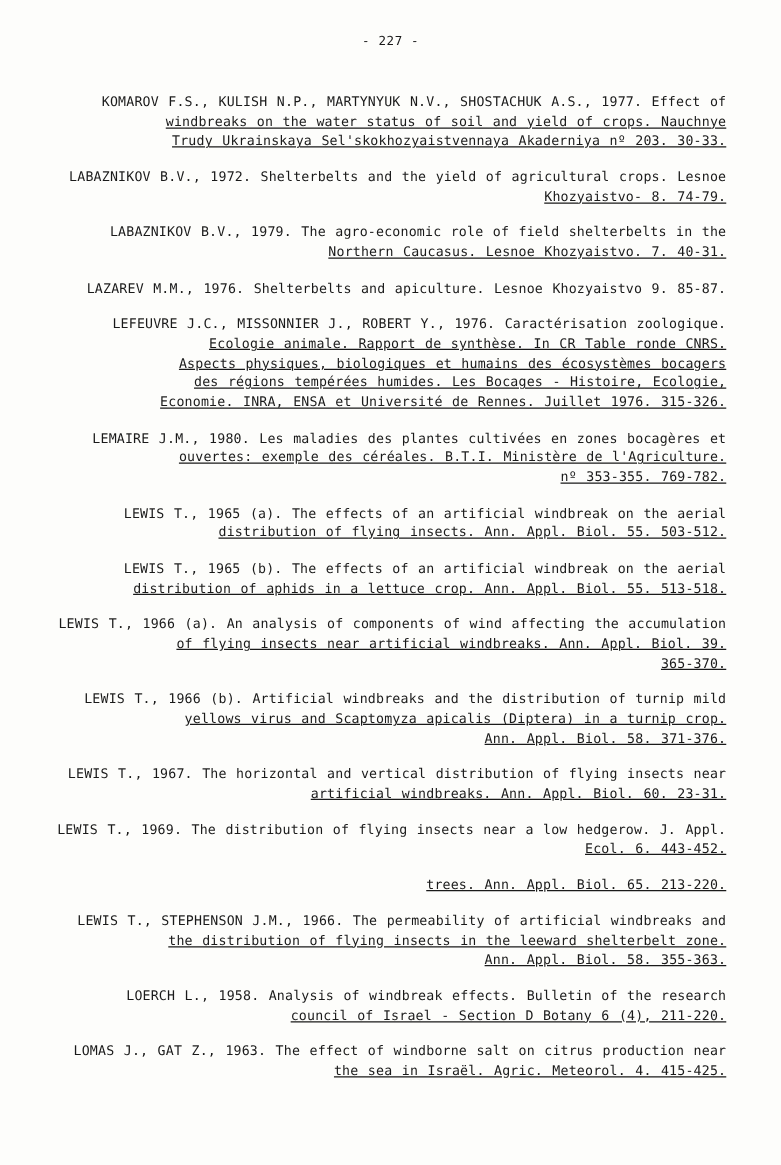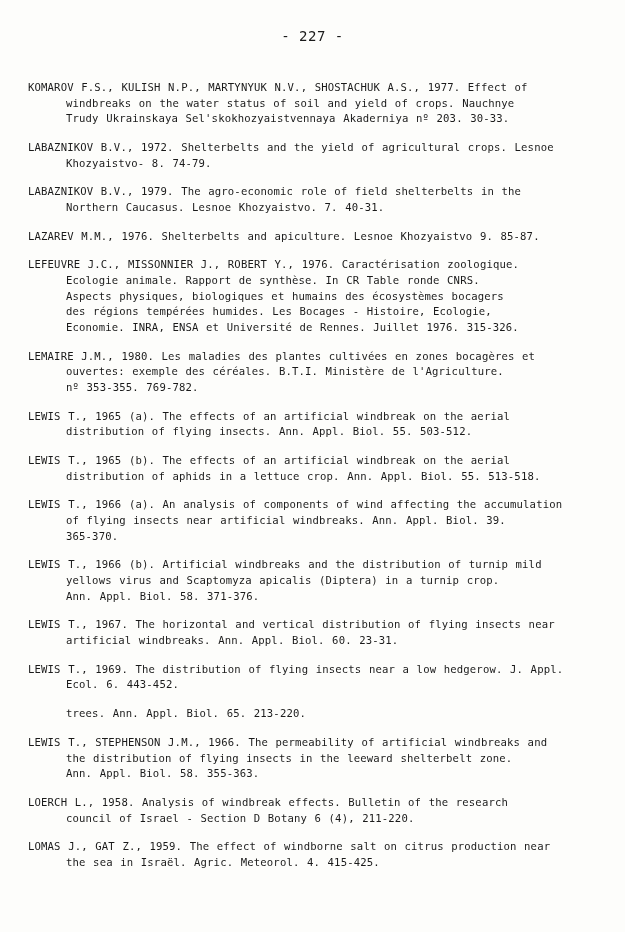--- a/index.html
+++ b/index.html
@@ -11,40 +11,41 @@
     position: relative;
     width: 625px;
     height: 932px;
     background: #fdfdfb;
     font-family: "DejaVu Sans Mono", monospace;
     color: #1a1a1a;
     overflow: hidden;
   }
   .page-number {
     text-align: center;
-    font-size: 14px;
+    font-size: 10px;
     letter-spacing: 0.5px;
     margin-top: 28px;
     margin-bottom: 36px;
     color: #1a1a1a;
   }
   .refs {
     margin: 0 44px 0 28px;
   }
   .ref {
     margin-bottom: 13px;
     font-size: 10.6px;
     line-height: 1.48;
     letter-spacing: 0.15px;
-    text-align: left;
+    text-align: right;
     word-spacing: 1px;
   }
   .ref .cont {
     display: block;
     padding-left: 38px;
+    text-decoration: underline;
   }
 </style>
 </head>
 <body>
 
 <div class="page">
   <div class="page-number">- 227 -</div>
   <div class="refs">
 
     <div class="ref">
@@ -123,18 +124,18 @@
       <span class="cont">the distribution of flying insects in the leeward shelterbelt zone.</span>
       <span class="cont">Ann. Appl. Biol. 58. 355-363.</span>
     </div>
 
     <div class="ref">
       <span>LOERCH L., 1958.  Analysis of windbreak effects.  Bulletin of the research</span>
       <span class="cont">council of Israel - Section D Botany 6 (4), 211-220.</span>
     </div>
 
     <div class="ref">
-      <span>LOMAS J., GAT Z., 1959.  The effect of windborne salt on citrus production near</span>
+      <span>LOMAS J., GAT Z., 1963.  The effect of windborne salt on citrus production near</span>
       <span class="cont">the sea in Israël.  Agric. Meteorol. 4. 415-425.</span>
     </div>
 
   </div>
 </div>
 
 </body></html>

